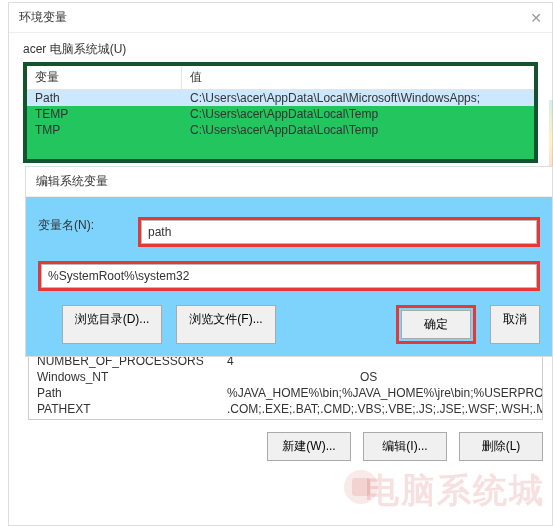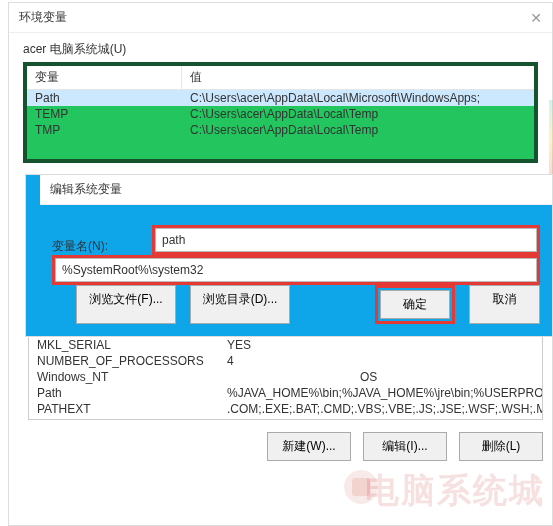--- a/index.html
+++ b/index.html
@@ -19,24 +19,24 @@
 .table-header .col { padding: 3px 8px; color: #333; }
 .col1 { width: 155px; border-right: 1px solid #e5e5e5; }
 .col2 { flex: 1; }
 .table-row { display: flex; }
 .table-row .cell { padding: 1px 8px; color: #333; white-space: nowrap; overflow: hidden; }
 .table-row.selected { background: #cce8ff; }
 .cell1 { width: 155px; }
 .cell2 { flex: 1; }
 
 
-.inner-dialog { position: absolute; left: 25px; top: 174px; right: 0; background: #0ea5e9; border: 1px solid #ddd; z-index: 5; padding-left: 14px; }
+.inner-dialog { position: absolute; left: 25px; top: 166px; right: 0; background: #7dd3fc; border: 1px solid #ddd; z-index: 5; }
 .inner-title { padding: 6px 10px; color: #333; background: #fff; border-bottom: 1px solid #eee; }
 .inner-body { padding: 20px 12px 12px 12px; }
-.form-row { display: flex; align-items: flex-end; }
+.form-row { display: flex; align-items: flex-start; margin-bottom: 14px; }
 .form-label { width: 100px; color: #333; }
 .form-input-wrap { flex: 1; position: relative; }
 .form-input { width: 100%; padding: 4px 6px; border: 1px solid #bbb; background: #fff; color: #333; }
 .red-box { border: 3px solid #e53935; }
 .btn-row { display: flex; gap: 14px; padding-left: 24px; }
 .btn { padding: 5px 0; width: 100px; text-align: center; border: 1px solid #aaa; background: #f0f0f0; cursor: pointer; }
 .red-btn-box { border: 3px solid #e53935; padding: 2px; }
 .spacer { flex: 1; }
 
 
@@ -100,27 +100,27 @@
       </div>
     </div>
 
     <div class="form-row">
       <div class="form-input-wrap red-box">
         <input class="form-input" value="%SystemRoot%\system32" style="">
       </div>
     </div>
 
     <div class="btn-row">
+      <div class="btn">浏览目录(D)...</div>
       <div class="btn">浏览文件(F)...</div>
-      <div class="btn">浏览目录(D)...</div>
       <div class="spacer"></div>
       <div class="red-btn-box">
         <div class="btn" style="width:70px">确定</div>
       </div>
-      <div class="btn" style="width:71px">取消</div>
+      <div class="btn" style="width:50px">取消</div>
     </div>
 
   </div>
 </div>
 
 <div class="sys-section">
   <div class="sys-table">
     <div class="sys-row">
         <div class="scell scell1">KMP_DUPLICATE_LIB_OK</div>
         <div class="scell scell2">TRUE</div>

